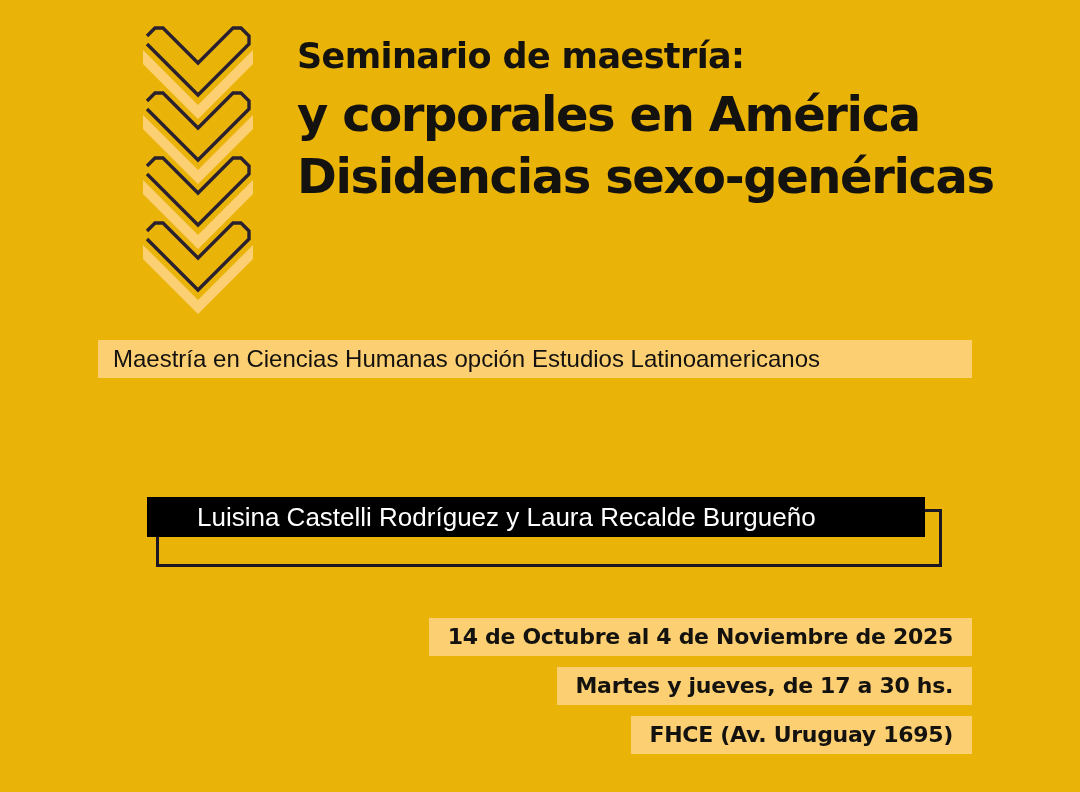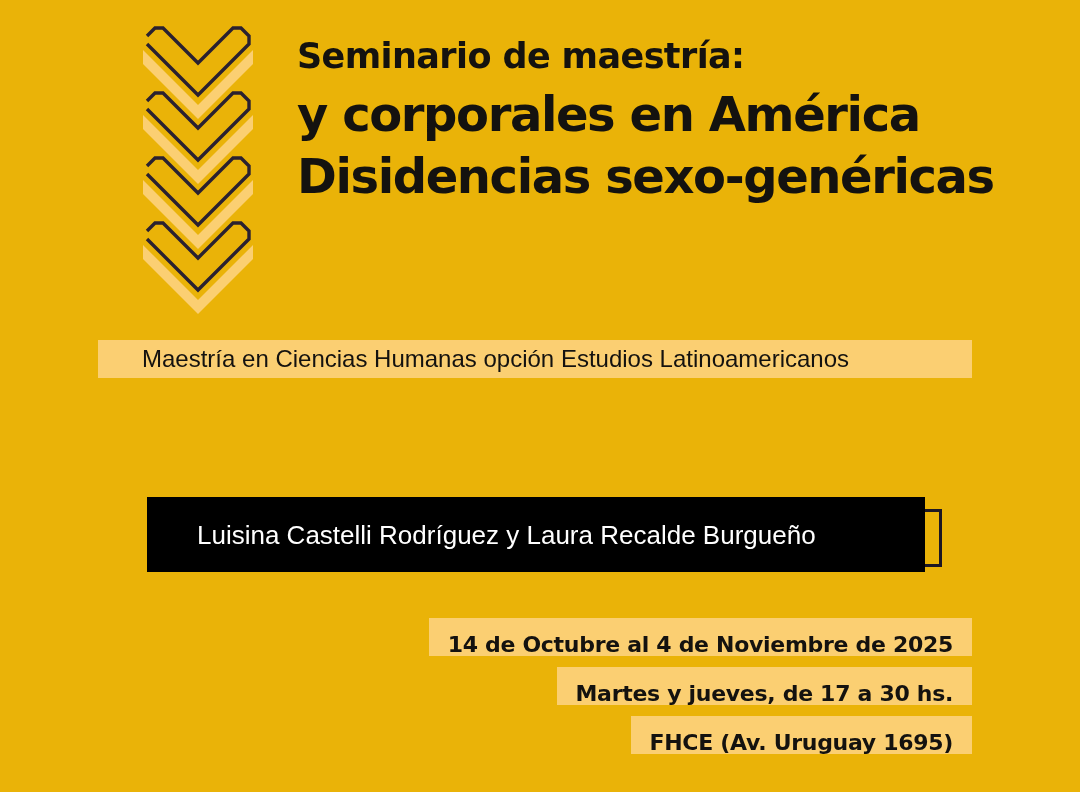--- a/index.html
+++ b/index.html
@@ -81,21 +81,21 @@
     background: #fbcf72;
     display: flex;
     align-items: center;
   }
   .programme-bar-text {
     font-family: "Liberation Sans", sans-serif;
     font-weight: 400;
     font-size: 24px;
     line-height: 28px;
     color: #14120f;
-    padding-left: 44px;
+    padding-left: 15px;
     white-space: nowrap;
   }
 
   
   .teachers-label {
     position: absolute;
     left: 160px;
     top: 452px;
     font-family: "DejaVu Sans", sans-serif;
     font-weight: 700;
@@ -121,21 +121,21 @@
     height: 58px;
     border: 3px solid #1c1724;
     box-sizing: border-box;
     background: transparent;
   }
   .teachers-box {
     position: absolute;
     left: 0;
     top: 0;
     width: 778px;
-    height: 75px;
+    height: 40px;
     background: #000000;
     display: flex;
     align-items: center;
   }
   .teachers-box-text {
     font-family: "Liberation Sans", sans-serif;
     font-weight: 400;
     font-size: 26px;
     line-height: 30px;
     color: #ffffff;
@@ -149,20 +149,21 @@
     right: 108px;
     top: 618px;
     display: flex;
     flex-direction: column;
     align-items: flex-end;
   }
   .detail-bar {
     background: #fbcf72;
     height: 38px;
     display: flex;
+    align-items: center;
     justify-content: center;
     padding: 14px 19px;
     margin-bottom: 11px;
     box-sizing: border-box;
   }
   .detail-bar:last-child {
     margin-bottom: 0;
   }
   .detail-bar-text {
     font-family: "DejaVu Sans", sans-serif;

